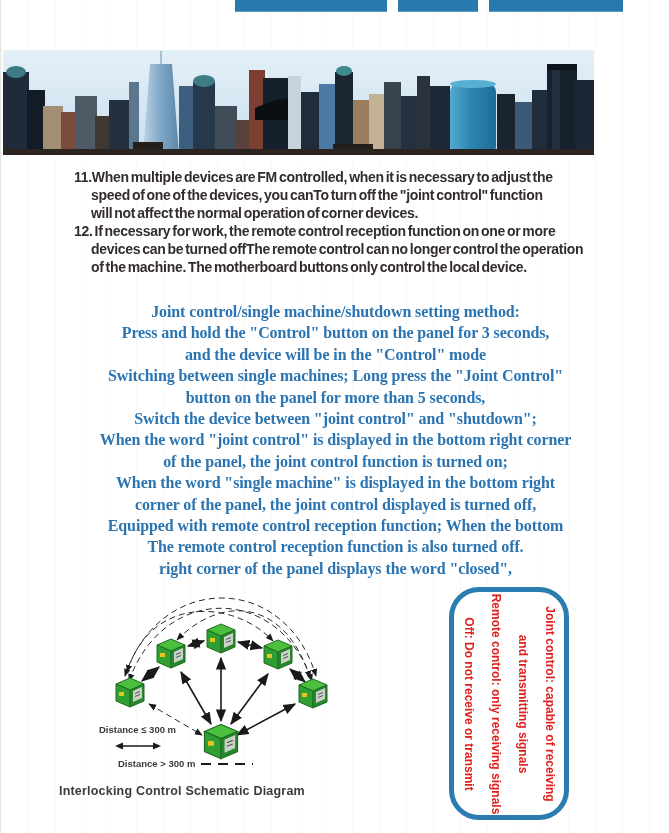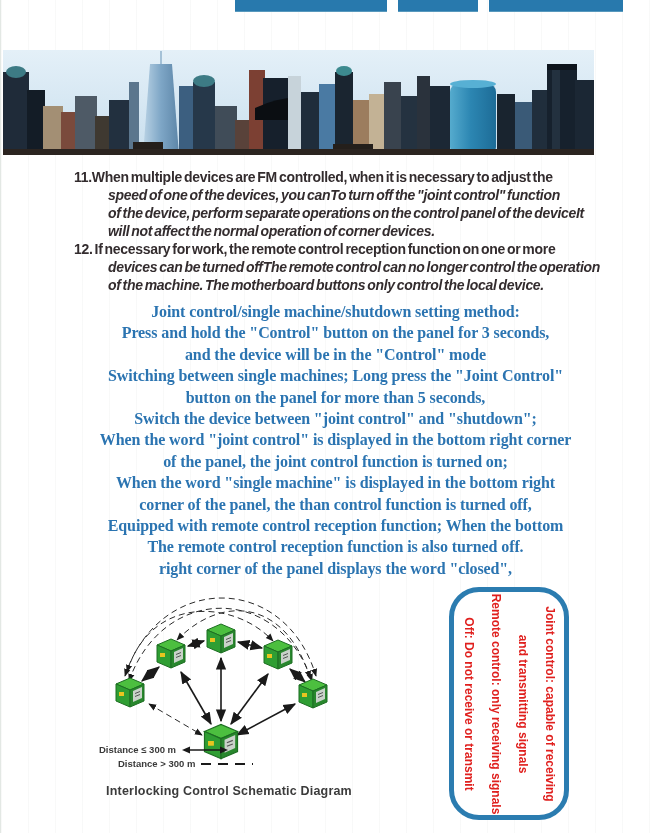--- a/index.html
+++ b/index.html
@@ -18,35 +18,35 @@
   .hbar2{left:397px;width:80px;}
   .hbar3{left:488px;width:134px;}
   
   .skyline{position:absolute;left:2px;top:50px;width:591px;height:105px;}
   
   .instructions{
     position:absolute;left:73px;top:168px;
     color:#332c2e;font-weight:700;font-size:14px;line-height:18px;
     letter-spacing:-0.3px;word-spacing:-1.6px;white-space:nowrap;
   }
-  .instructions .list-line.cont{margin-left:34px;font-style:italic;}
+  .instructions .list-line.cont{margin-left:17px;}
   
   .setting{
     position:absolute;left:0;right:0;top:301px;text-align:center;
     color:#2b74b1;font-family:"Liberation Serif", serif;font-weight:700;
     font-size:16px;line-height:21.4px;letter-spacing:-0.1px;white-space:nowrap;
   }
   
   .diagram{position:absolute;left:58px;top:588px;width:340px;height:240px;}
   .diag-svg{position:absolute;left:0;top:0;}
   .legend-row{position:absolute;display:flex;align-items:center;gap:6px;
     color:#3a3a3a;font-size:9.5px;font-weight:700;letter-spacing:0;}
-  .legend-row.r1{left:40px;top:156px;}
+  .legend-row.r1{left:40px;top:136px;flex-direction:column;}
   .legend-row.r2{left:40px;top:170px;padding-left:19px;}
-  .diag-caption{position:absolute;left:0;top:196px;width:340px;text-align:center;
+  .diag-caption{position:absolute;left:0;top:196px;width:340px;
     color:#3b3b3b;font-size:12.5px;font-weight:700;letter-spacing:0.2px;}
   
   .info-box{position:absolute;left:448px;top:587px;width:120px;height:233px;
     border:5px solid #2b7cb0;border-radius:30px;background:#fff;box-sizing:border-box;}
   .vert-inner{position:absolute;left:50%;top:50%;width:232px;
     transform:translate(-50%,-50%) rotate(90deg);
     text-align:center;color:#e0201e;font-weight:700;font-size:12px;
     line-height:27px;white-space:nowrap;}
 </style>
 </head>
@@ -116,38 +116,37 @@
     <rect x="544" y="14" width="30" height="6" fill="#0d141c"></rect>
     <rect x="572" y="30" width="19" height="75" fill="#1b2734"></rect>
     <rect x="130" y="92" width="30" height="8" fill="#241f1b"></rect>
     <rect x="330" y="94" width="40" height="6" fill="#241f1b"></rect>
     <rect x="0" y="99" width="591" height="6" fill="#2b2420"></rect>
   </svg>
 
   <div class="instructions">
       <div class="list-line first">11.When multiple devices are FM controlled, when it is necessary to adjust the</div>
       <div class="list-line cont">speed of one of the devices, you canTo turn off the "joint control" function</div>
-      <div class="list-line cont">of the device, perform separate operations on the control panel of the deviceIt</div>
       <div class="list-line cont">will not affect the normal operation of corner devices.</div>
       <div class="list-line first">12. If necessary for work, the remote control reception function on one or more</div>
       <div class="list-line cont">devices can be turned offThe remote control can no longer control the operation</div>
       <div class="list-line cont">of the machine. The motherboard buttons only control the local device.</div>
     </div>
 
   <div class="setting">
       <div class="list-line">Joint control/single machine/shutdown setting method:</div>
       <div class="list-line">Press and hold the "Control" button on the panel for 3 seconds,</div>
       <div class="list-line">and the device will be in the "Control" mode</div>
       <div class="list-line">Switching between single machines; Long press the "Joint Control"</div>
       <div class="list-line">button on the panel for more than 5 seconds,</div>
       <div class="list-line">Switch the device between "joint control" and "shutdown";</div>
       <div class="list-line">When the word "joint control" is displayed in the bottom right corner</div>
       <div class="list-line">of the panel, the joint control function is turned on;</div>
       <div class="list-line">When the word "single machine" is displayed in the bottom right</div>
-      <div class="list-line">corner of the panel, the than control function is turned off,</div>
+      <div class="list-line">corner of the panel, the joint control displayed is turned off,</div>
       <div class="list-line">Equipped with remote control reception function; When the bottom</div>
       <div class="list-line">The remote control reception function is also turned off.</div>
       <div class="list-line">right corner of the panel displays the word "closed",</div>
     </div>
 
   <div class="diagram">
     <svg class="diag-svg" viewBox="0 0 340 240" width="340" height="240">
       <defs>
         <marker id="ah" markerWidth="8" markerHeight="8" viewBox="0 0 10 10" refX="9" refY="5" orient="auto-start-reverse">
           <path d="M0,1 L10,5 L0,9 Z" fill="#1a1a1a"></path>

